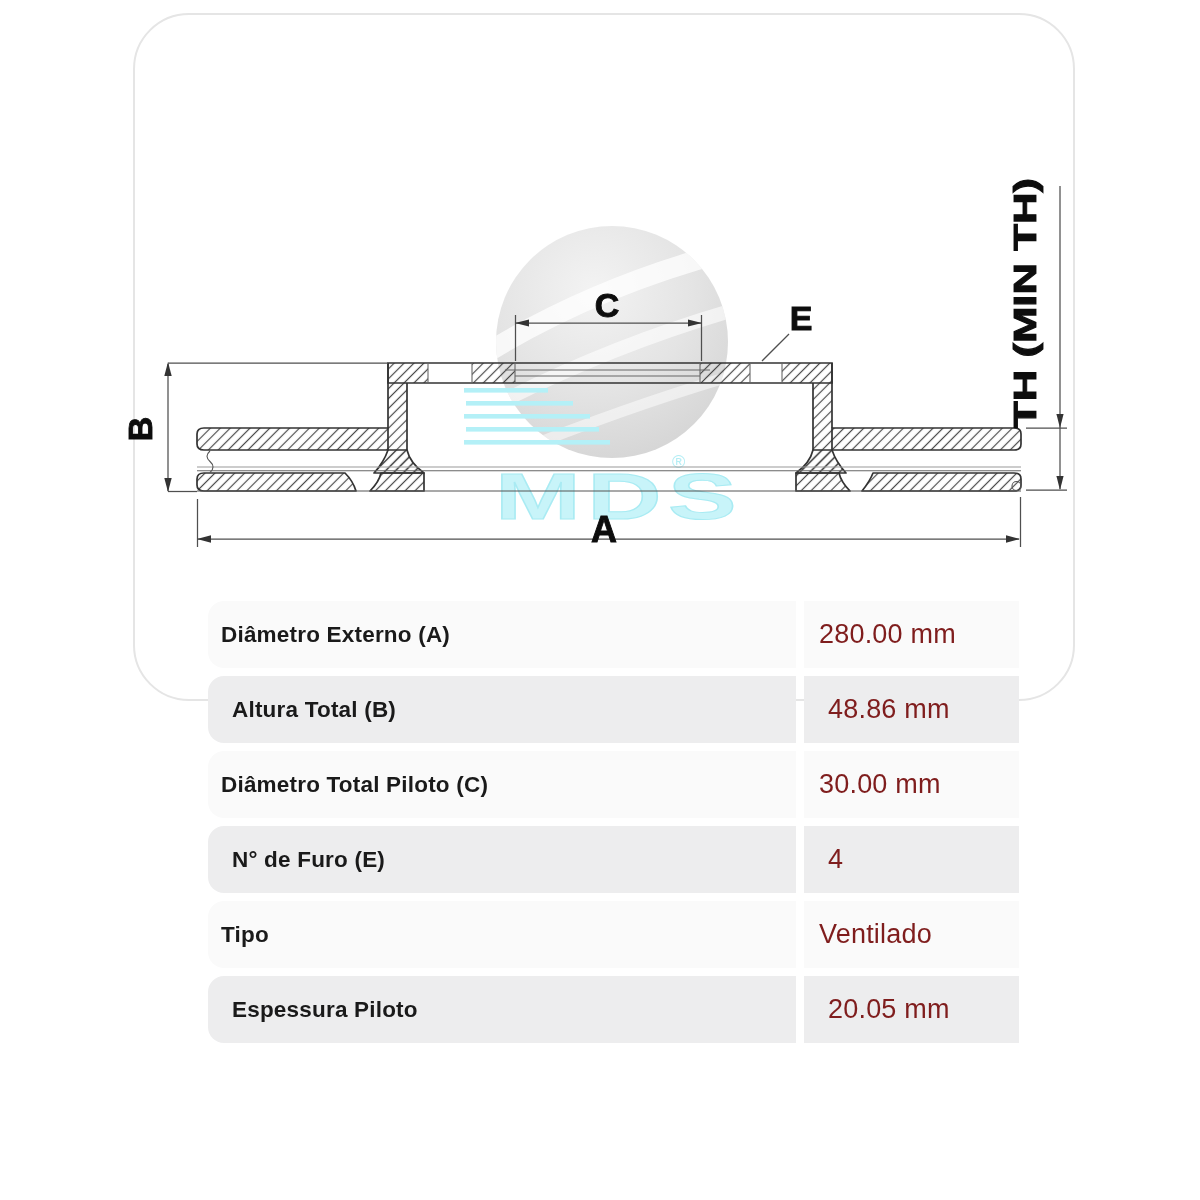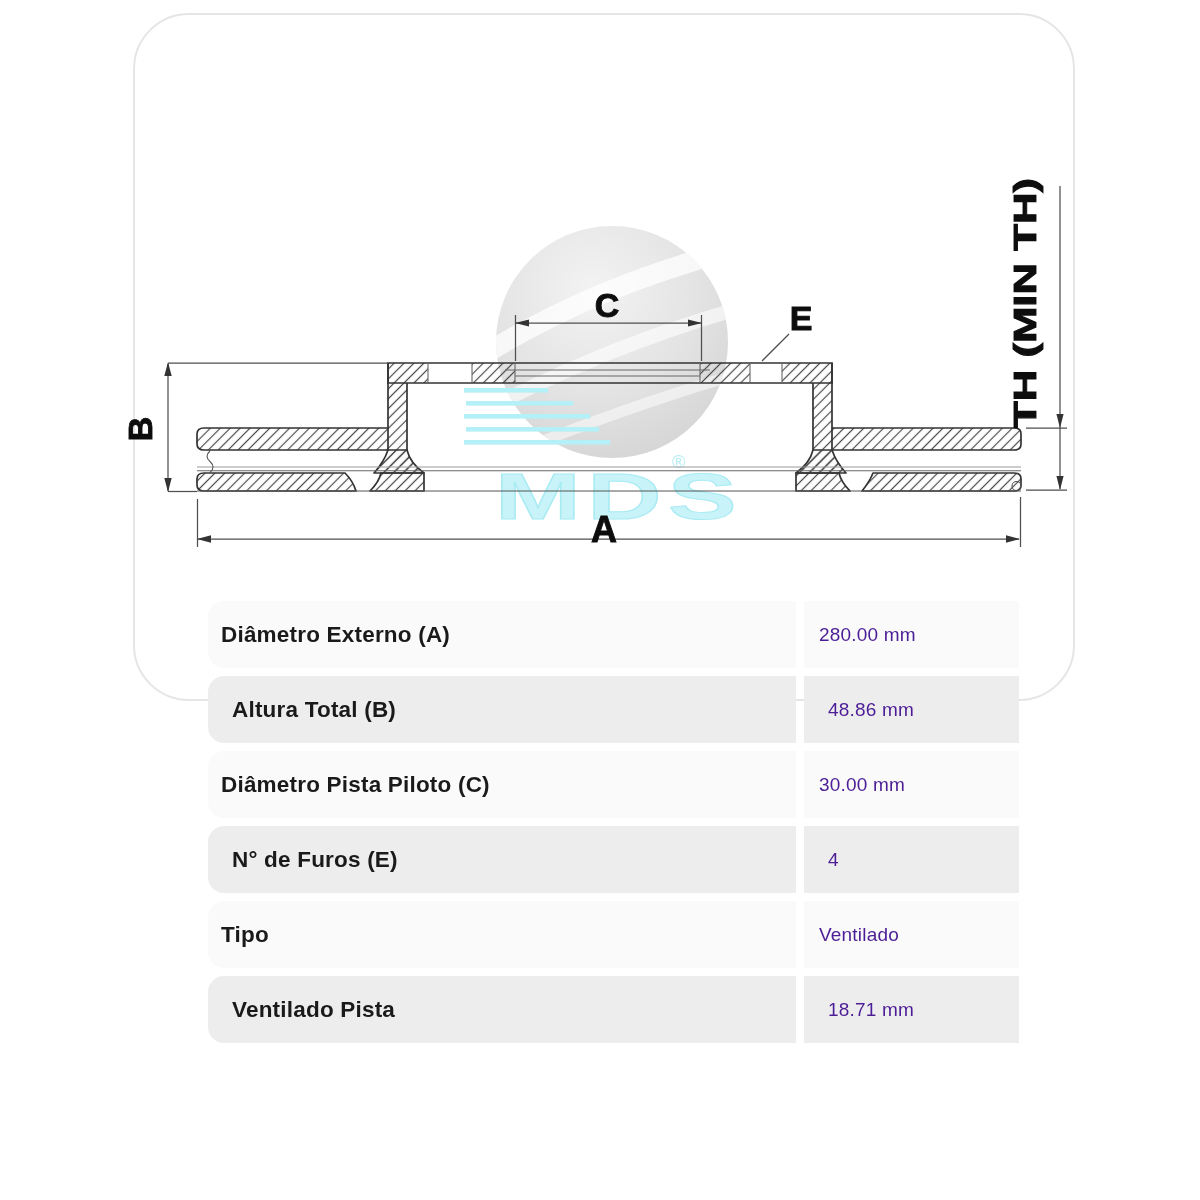--- a/index.html
+++ b/index.html
@@ -15,21 +15,21 @@
   .spec-table{position:absolute;left:9px;top:0;width:1200px;height:916px;pointer-events:none;text-align:center;}
   .spec-row{position:absolute;left:0;width:1200px;height:67px;}
   .cell{position:absolute;top:0;height:67px;display:flex;align-items:center;}
   .cell-label{
     left:199px;width:588px;border-radius:16px 0 0 16px;
     font-weight:bold;font-size:22.5px;color:#1a1a1a;letter-spacing:.2px;
     padding-left:13px;box-sizing:border-box;
   }
   .cell-value{
     left:795px;width:215px;
-    font-size:19px;color:#4c1d95;letter-spacing:.2px;
+    font-size:27px;color:#7f1d1d;letter-spacing:.2px;
     padding-left:15px;box-sizing:border-box;
   }
   .bg-light{background:#fafafa;}
   .bg-gray{background:#ededee;padding-left:24px;}
   svg text{font-family:"Liberation Sans",sans-serif;}
 </style>
 </head>
 <body>
 
 <div class="card"></div>
@@ -154,33 +154,33 @@
     <div class="cell cell-label bg-light">Diâmetro Externo (A)</div>
     <div class="cell cell-value bg-light">280.00 mm</div>
   </div>
 
   <div class="spec-row" style="top:676px">
     <div class="cell cell-label bg-gray">Altura Total (B)</div>
     <div class="cell cell-value bg-gray">48.86 mm</div>
   </div>
 
   <div class="spec-row" style="top:751px">
-    <div class="cell cell-label bg-light">Diâmetro Pista Piloto (C)</div>
+    <div class="cell cell-label bg-light">Diâmetro Total Piloto (C)</div>
     <div class="cell cell-value bg-light">30.00 mm</div>
   </div>
 
   <div class="spec-row" style="top:826px">
-    <div class="cell cell-label bg-gray">N° de Furos (E)</div>
+    <div class="cell cell-label bg-gray">N° de Furo (E)</div>
     <div class="cell cell-value bg-gray">4</div>
   </div>
 
   <div class="spec-row" style="top:901px">
     <div class="cell cell-label bg-light">Tipo</div>
     <div class="cell cell-value bg-light">Ventilado</div>
   </div>
 
   <div class="spec-row" style="top:976px">
-    <div class="cell cell-label bg-gray">Ventilado Pista</div>
-    <div class="cell cell-value bg-gray">18.71 mm</div>
+    <div class="cell cell-label bg-gray">Espessura Piloto</div>
+    <div class="cell cell-value bg-gray">20.05 mm</div>
   </div>
 
 
 </div>
 
 </body></html>

